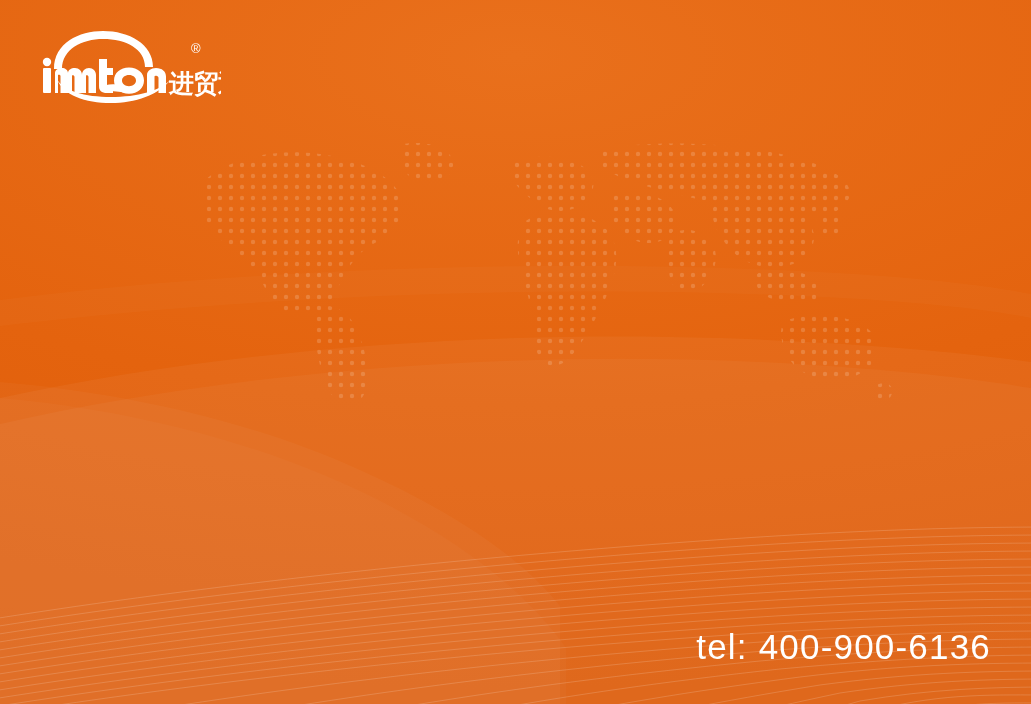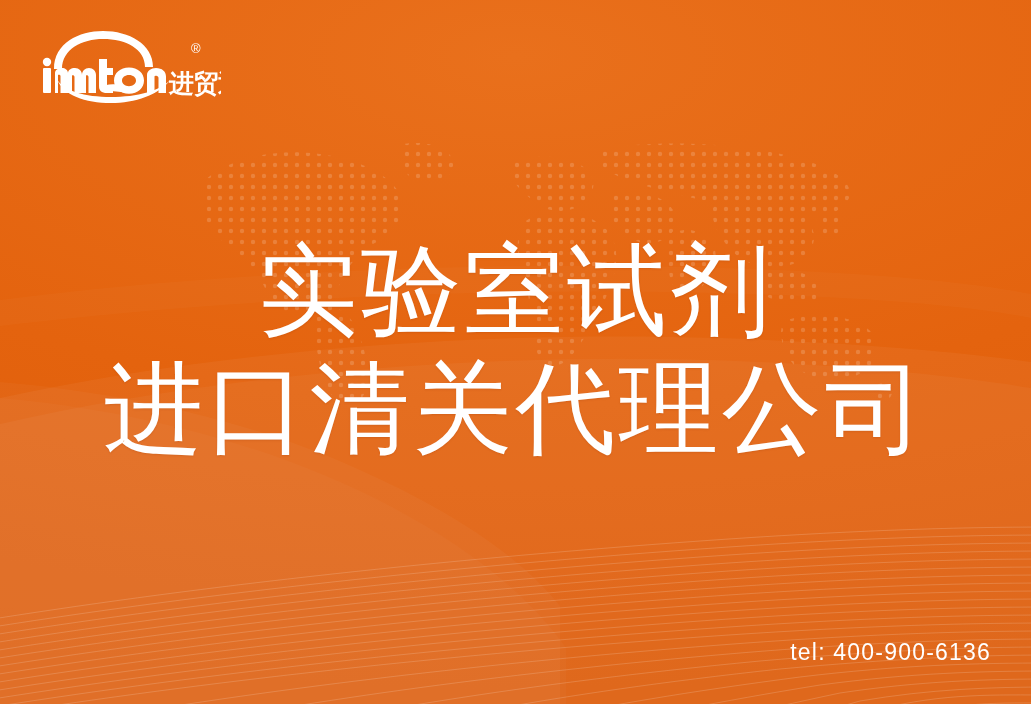--- a/index.html
+++ b/index.html
@@ -88,21 +88,21 @@
     white-space: nowrap;
     text-shadow: 0 1px 2px rgba(140,50,0,.18);
   }
 
   
   .tel {
     position: absolute;
     right: 40px;
     bottom: 40px;
     color: #ffffff;
-    font-size: 23px;
+    font-size: 35px;
     letter-spacing: 1.2px;
     line-height: 1;
     white-space: nowrap;
   }
 </style>
 </head>
 <body>
 
 <div id="banner">
 
@@ -260,20 +260,16 @@
       <g>
         <path d="M16,60 C22,72 44,78 70,78 C96,78 120,72 130,60
                  C118,76 94,84 70,84 C44,84 22,76 16,60 Z" fill="#ffffff" transform="translate(0,-12)"></path>
         <path d="M58,57 C64,53 74,52 82,55 C88,57 92,58 96,56 C92,61 86,62 80,61
                  C74,60 66,61 58,57 Z" fill="#ffffff"></path>
       </g>
     </svg>
     <span class="logo-reg">®</span>
   </div>
 
-  <div class="headline">
-    <span class="line">实验室试剂</span>
-    <span class="line">进口清关代理公司</span>
-  </div>
 
   <div class="tel">tel: 400-900-6136</div>
 
 </div>
 
 </body></html>

